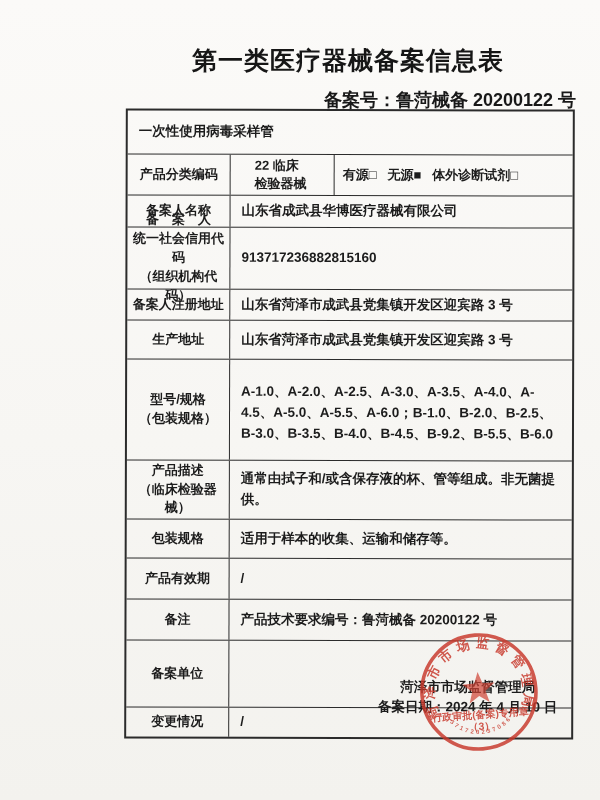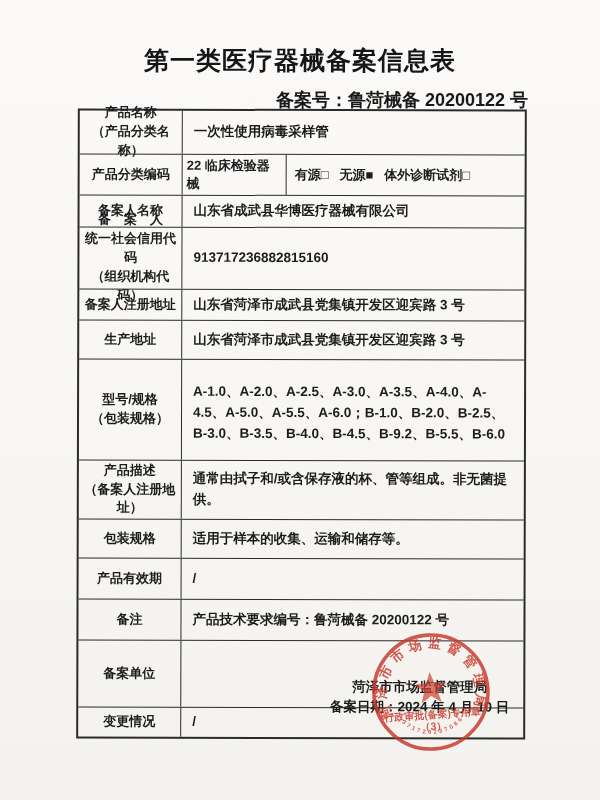--- a/index.html
+++ b/index.html
@@ -3,21 +3,21 @@
 <meta charset="utf-8">
 <style>
   html,body{margin:0;padding:0;}
   body{
     width:600px;height:800px;
     background:linear-gradient(180deg,#fbfaf8 0%,#f7f6f3 55%,#f3f2ee 100%);
     font-family:"Liberation Sans","DejaVu Sans",sans-serif;
     color:#1c1c1c;
     overflow:hidden;
   }
-  .page{position:relative;width:477px;height:800px;}
+  .page{position:relative;width:477px;height:800px;margin-left:48px;}
 
   .doc-title{
     position:absolute;top:44px;left:0;width:600px;
     text-align:center;font-size:25px;font-weight:bold;
     letter-spacing:1px;color:#161616;
   }
   .filing-no{
     position:absolute;top:88px;left:0;width:528px;
     text-align:right;font-size:18px;font-weight:bold;color:#181818;
   }
@@ -38,21 +38,21 @@
   }
   .val{
     flex:1;display:flex;align-items:center;
     padding:11px 11px;font-weight:bold;font-size:13.5px;line-height:1.55;
     box-sizing:border-box;
   }
   .sub-cell{
     box-sizing:border-box;border-right:1.5px solid #2b2b2b;
     display:flex;align-items:center;font-weight:bold;font-size:13px;line-height:1.4;
   }
-  .sub-code{flex:0 0 104px;width:104px;padding:2px 4px;}
+  .sub-code{flex:0 0 104px;width:104px;padding:2px 24px;}
   .sub-feat{flex:0 0 51px;width:51px;justify-content:center;text-align:center;padding:2px 4px;}
   .sub-opts{flex:1;border-right:none;display:flex;align-items:center;padding:2px 8px;font-weight:bold;font-size:13px;font-family:Liberation Serif, serif;}
   .opt{margin-right:11px;white-space:nowrap;}
   .r1{height:43px;} .r2{height:41px;} .r3{height:32px;} .r4{height:62px;}
   .r5{height:31px;} .r6{height:39px;} .r7{height:101px;} .r8{height:59px;}
   .r9{height:39px;} .r10{height:41px;} .r11{height:41px;} .r12{height:67px;}
   .r13{height:30px;}
   .val-multiline{align-items:flex-start;padding-top:9px;}
   .r12 .val{position:relative;padding:0;}
   .authority-block{
@@ -71,22 +71,20 @@
 <body>
 
 <div class="page">
 
   <div class="doc-title">第一类医疗器械备案信息表</div>
   <div class="filing-no">备案号：鲁菏械备 20200122 号</div>
 
   <div class="tbl">
 
     <div class="row r1">
-      <div class="lbl">产品名称
-（产品分类名称）</div>
       <div class="val">一次性使用病毒采样管</div>
     </div>
 
     <div class="row r2">
       <div class="lbl">产品分类编码</div>
       <div class="sub-cell sub-code">22 临床检验器械</div>
       <div class="sub-opts">
         <span class="opt">有源□</span>
         <span class="opt">无源■</span>
         <span class="opt">体外诊断试剂□</span>
@@ -116,21 +114,21 @@
     </div>
 
     <div class="row r7">
       <div class="lbl">型号/规格
 （包装规格）</div>
       <div class="val val-multiline" style="padding-top:22px;">A-1.0、A-2.0、A-2.5、A-3.0、A-3.5、A-4.0、A-4.5、A-5.0、A-5.5、A-6.0；B-1.0、B-2.0、B-2.5、B-3.0、B-3.5、B-4.0、B-4.5、B-9.2、B-5.5、B-6.0</div>
     </div>
 
     <div class="row r8">
       <div class="lbl">产品描述
-（备案人注册地址）</div>
+（临床检验器械）</div>
       <div class="val">通常由拭子和/或含保存液的杯、管等组成。非无菌提供。</div>
     </div>
 
     <div class="row r9">
       <div class="lbl">包装规格</div>
       <div class="val">适用于样本的收集、运输和储存等。</div>
     </div>
 
     <div class="row r10">
       <div class="lbl">产品有效期</div>

